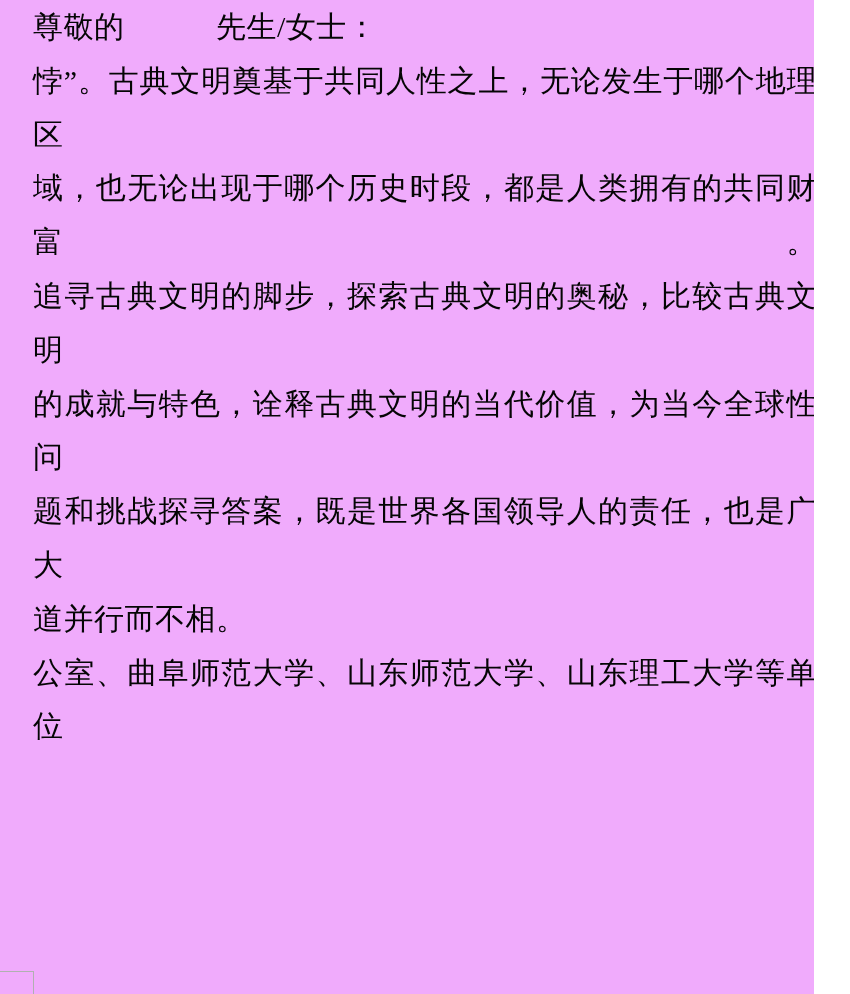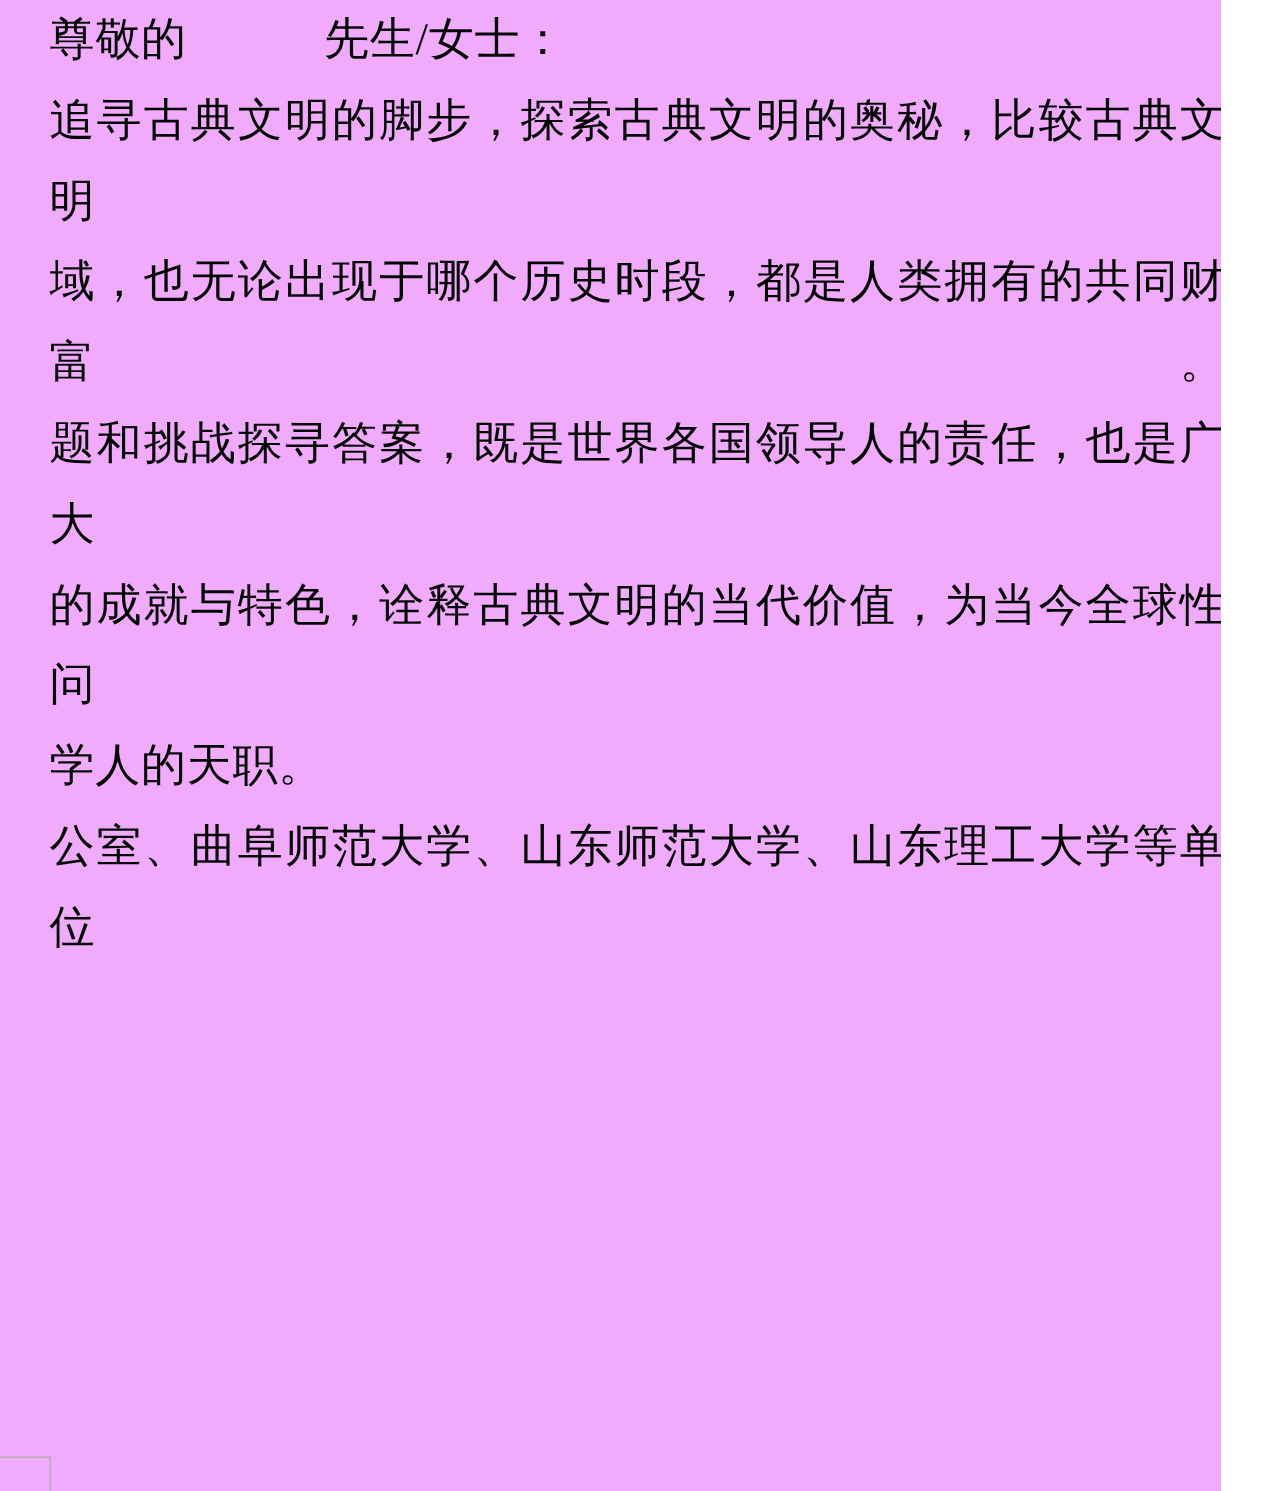--- a/index.html
+++ b/index.html
@@ -57,25 +57,26 @@
     border-left: 1px solid #b0b0b0;
   }
 </style>
 </head>
 <body>
 
 <div class="page">
 
   <div class="doc">
     <div class="ln">尊敬的　　　先生/女士：</div>
+    <div class="ln j">悖”。古典文明奠基于共同人性之上，无论发生于哪个地理区</div>
+    <div class="ln j">域，也无论出现于哪个历史时段，都是人类拥有的共同财富。</div>
     <div class="ln j">追寻古典文明的脚步，探索古典文明的奥秘，比较古典文明</div>
-    <div class="ln j">域，也无论出现于哪个历史时段，都是人类拥有的共同财富。</div>
+    <div class="ln j">的成就与特色，诠释古典文明的当代价值，为当今全球性问</div>
     <div class="ln j">题和挑战探寻答案，既是世界各国领导人的责任，也是广大</div>
-    <div class="ln j">的成就与特色，诠释古典文明的当代价值，为当今全球性问</div>
-    <div class="ln">学人的天职。</div>
+    <div class="ln">道并行而不相。</div>
     <div class="ln j">公室、曲阜师范大学、山东师范大学、山东理工大学等单位</div>
 
   </div>
 
   <div class="crop bl"></div>
   <div class="crop br"></div>
 
 </div>
 
 </body></html>

